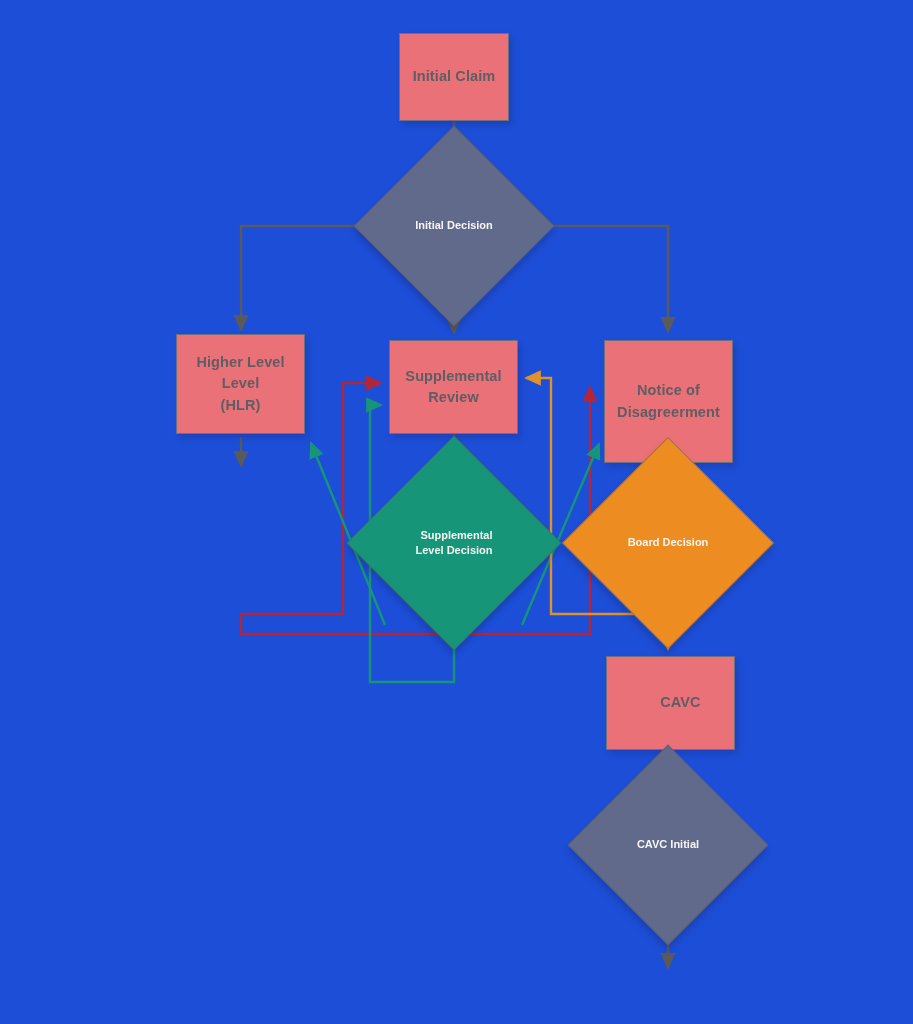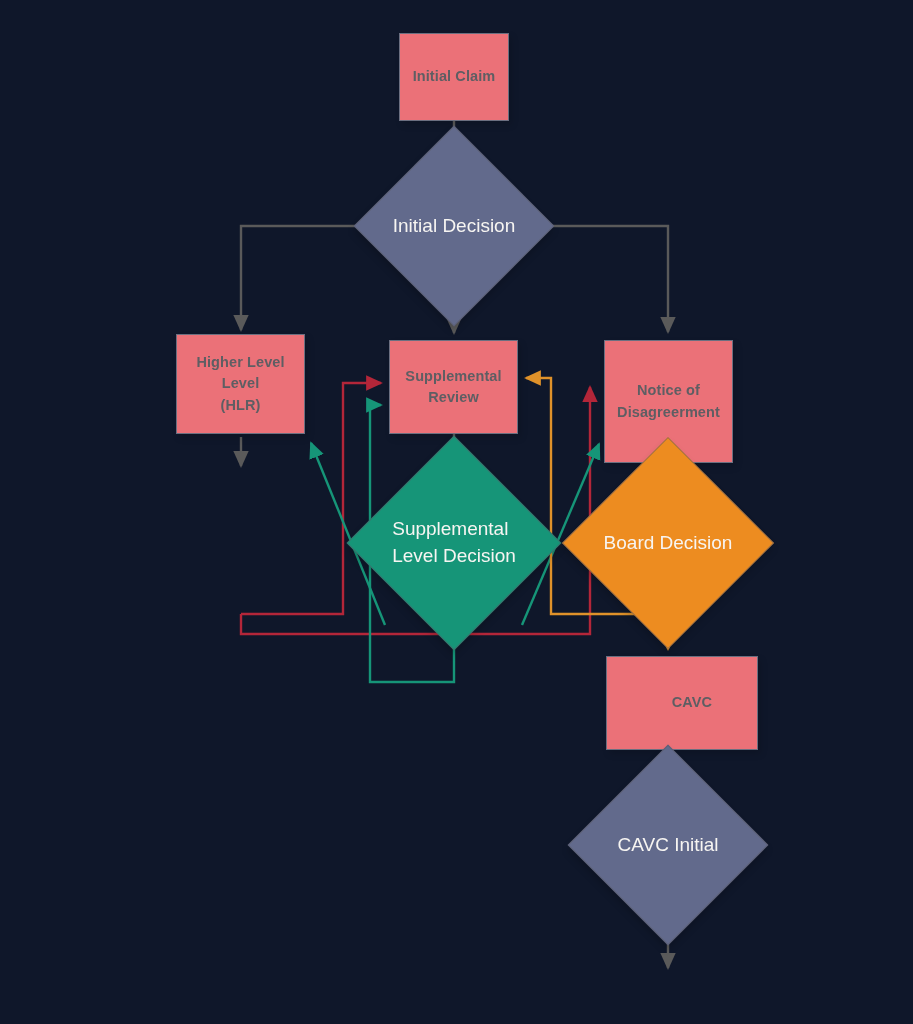--- a/index.html
+++ b/index.html
@@ -1,27 +1,27 @@
 <!DOCTYPE html>
 <html><head>
 <meta charset="utf-8">
 <style>
   html,body{margin:0;padding:0;background:#ffffff;}
   body{width:913px;height:1024px;font-family:"Liberation Sans",sans-serif;overflow:hidden;}
-  #stage{position:relative;width:913px;height:1024px;background:#0f172a;}
+  #stage{position:relative;width:913px;height:1024px;background:#1d4ed8;}
   svg#edges{position:absolute;left:0;top:0;width:913px;height:1024px;}
 
   .node{position:absolute;display:flex;align-items:center;justify-content:center;text-align:center;box-sizing:border-box;}
 
   .box{border:1px solid #6b6f80;}
   .box .lbl{font-weight:bold;font-size:14.5px;line-height:1.45;color:#5e5e63;letter-spacing:.1px;}
 
   .diamond-wrap{position:absolute;}
   .diamond-shape{position:absolute;left:0;top:0;width:100%;height:100%;transform:rotate(45deg);border:1px solid rgba(90,90,100,.55);box-sizing:border-box;}
-  .diamond-label{position:absolute;left:50%;top:50%;transform:translate(-50%,-50%);white-space:nowrap;font-weight:normal;font-size:19px;line-height:1.4;text-align:left;pointer-events:none;}
+  .diamond-label{position:absolute;left:50%;top:50%;transform:translate(-50%,-50%);white-space:nowrap;font-weight:bold;font-size:11px;line-height:1.4;text-align:right;pointer-events:none;}
   .lbl-light{color:#f7f5f2;}
   .shadow{box-shadow:3px 4px 7px rgba(0,0,0,.17);}
   .boxshadow{box-shadow:3px 4px 7px rgba(0,0,0,.14);}
 </style>
 </head>
 <body>
 
 <div id="stage">
 
   <svg id="edges" viewBox="0 0 913 1024" xmlns="http://www.w3.org/2000/svg">
@@ -114,21 +114,21 @@
       <span>Supplemental</span><br>
       <span>Level Decision</span>
     </div>
   </div>
 
   <div class="diamond-wrap" style="left:593px;top:468px;width:150px;height:150px;">
     <div class="diamond-shape shadow" style="background:#ED8C20;"></div>
     <div class="diamond-label lbl-light">Board Decision</div>
   </div>
 
-  <div class="node box boxshadow" style="left:606px;top:656px;width:152px;height:94px;background:#EB7178;padding-left:20px;">
+  <div class="node box boxshadow" style="left:606px;top:656px;width:129px;height:94px;background:#EB7178;padding-left:20px;">
     <span class="lbl">CAVC</span>
   </div>
 
   <div class="diamond-wrap" style="left:597px;top:774px;width:142px;height:142px;">
     <div class="diamond-shape shadow" style="background:#626A8C;"></div>
     <div class="diamond-label lbl-light">CAVC Initial</div>
   </div>
 
 </div>
 

